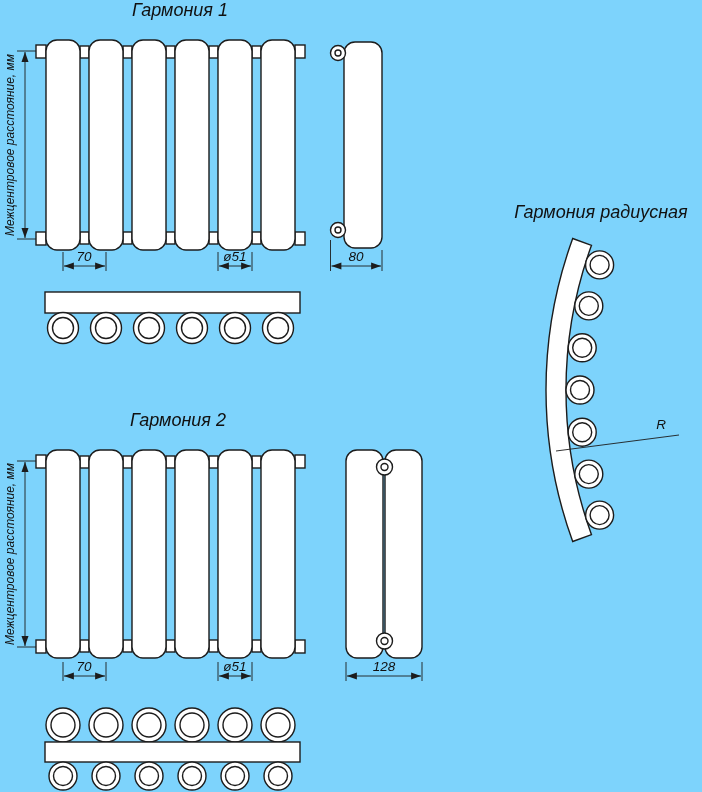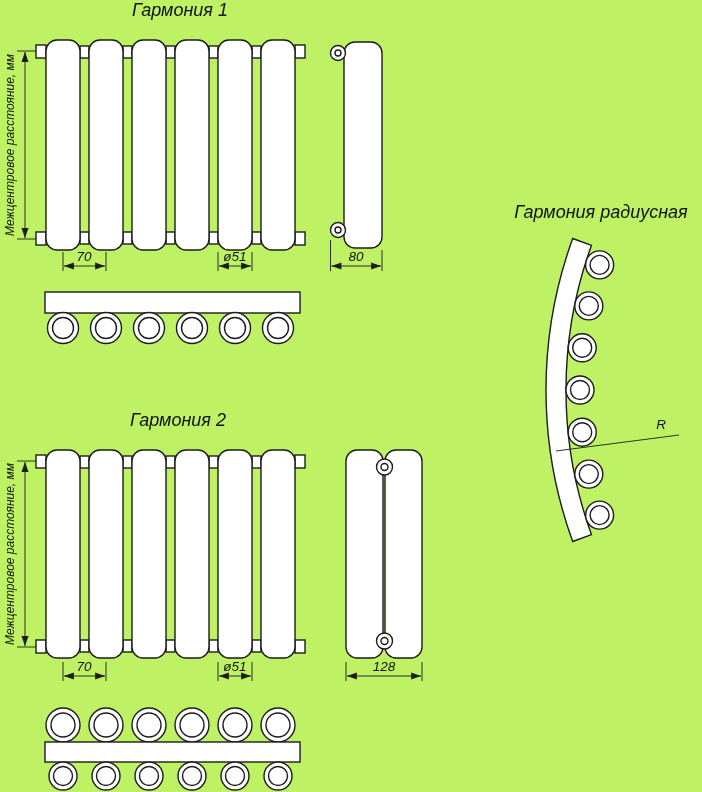--- a/index.html
+++ b/index.html
@@ -5,21 +5,21 @@
   html, body {
     margin: 0;
     padding: 0;
     background: #ffffff;
     font-family: "Liberation Sans", sans-serif;
   }
   .canvas {
     position: relative;
     width: 702px;
     height: 792px;
-    background: #bef264;
+    background: #7dd3fc;
     overflow: hidden;
   }
   svg { position: absolute; left: 0; top: 0; }
   
   .ln   { stroke: #1c1c1c; stroke-width: 1.4; fill: #ffffff; }
   .lnf  { stroke: #1c1c1c; stroke-width: 1.4; fill: none; }
   
   .thin { stroke: #1c1c1c; stroke-width: 0.9; fill: none; }
   .dimline { stroke: #1c1c1c; stroke-width: 0.9; fill: none;
              marker-start: url(#arrow); marker-end: url(#arrow); }

